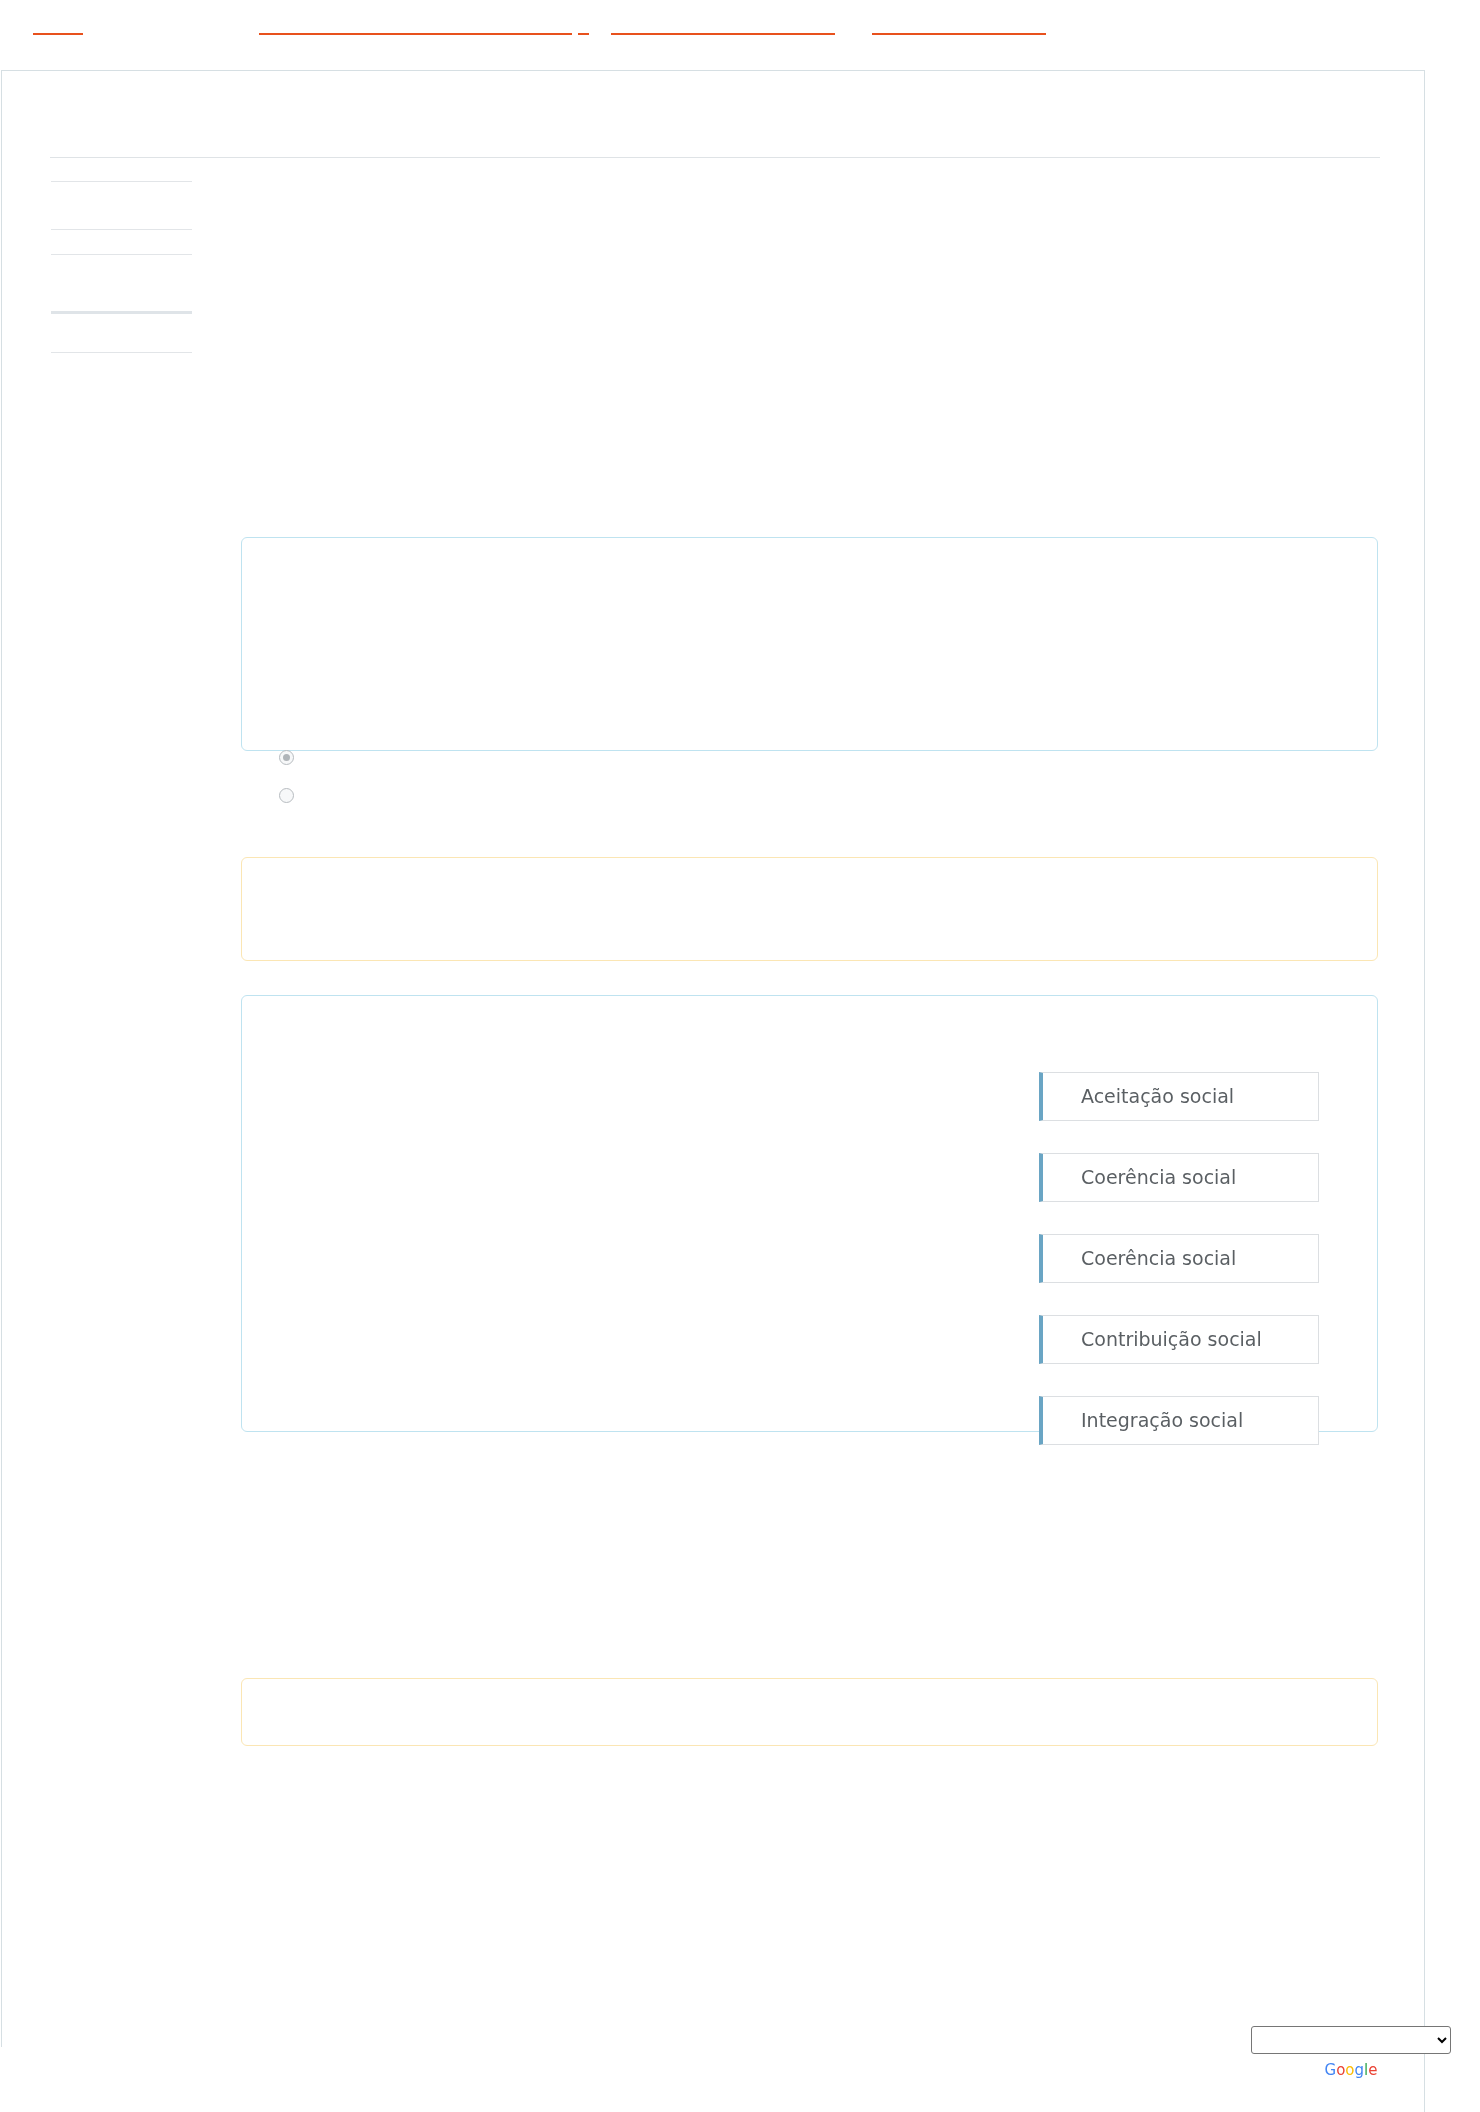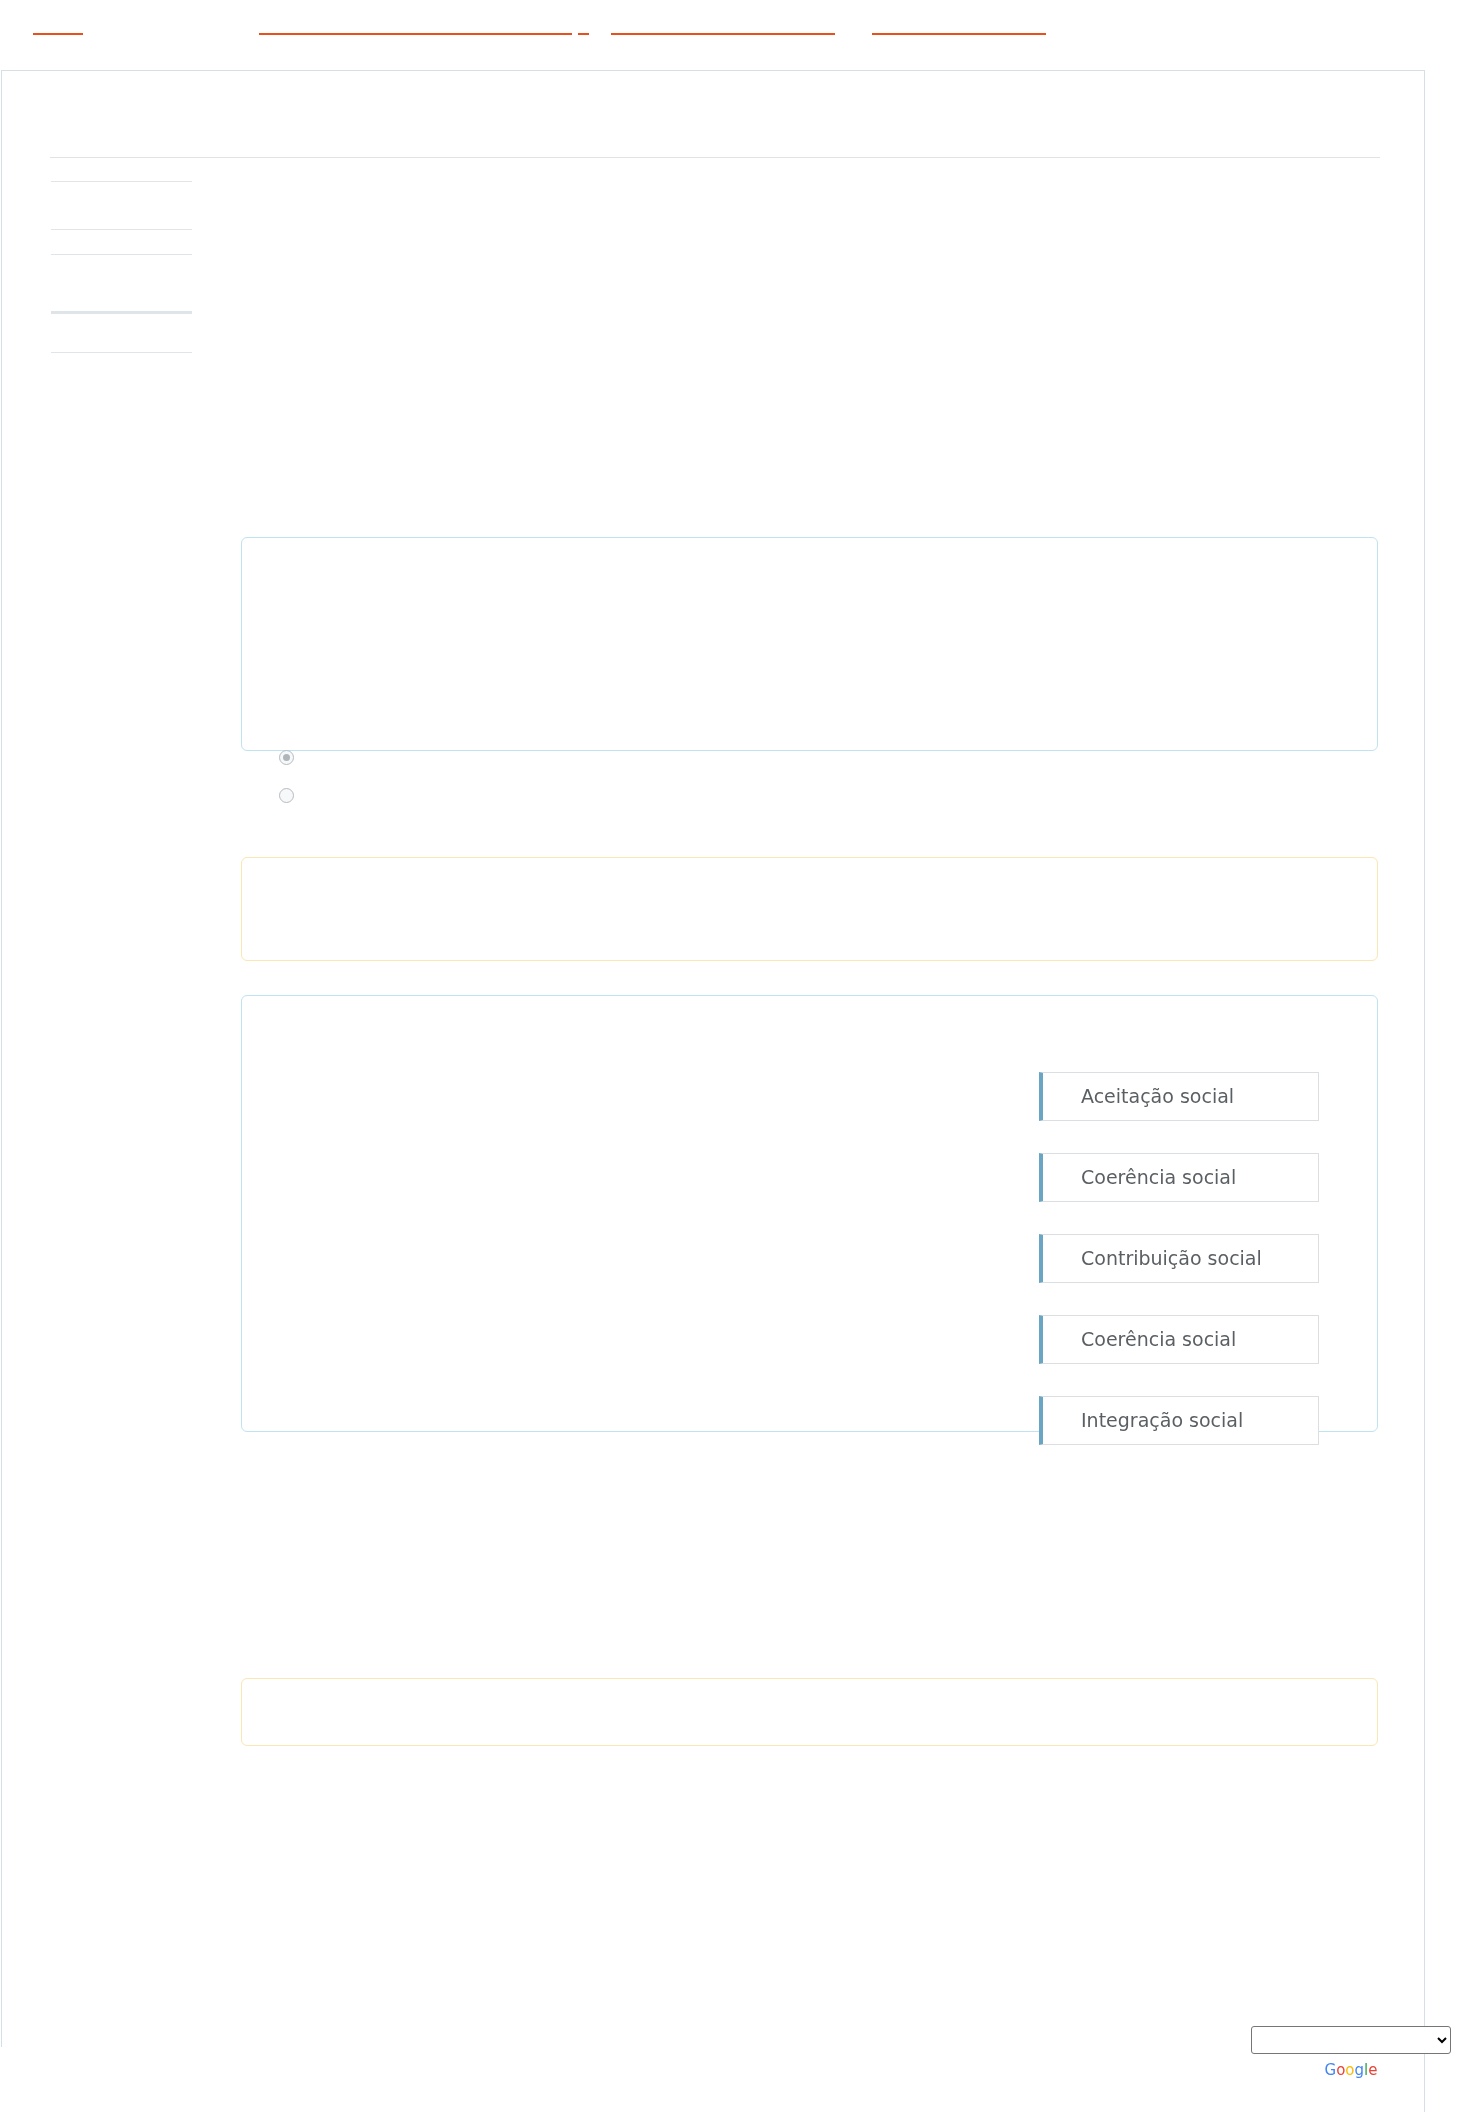--- a/index.html
+++ b/index.html
@@ -249,22 +249,22 @@
     </div>
   </div>
 
   <div class="panel yellow panel-b"></div>
 
   <div class="panel blue panel-c"></div>
 
   <div class="options">
     <div class="option-card">Aceitação social</div>
     <div class="option-card">Coerência social</div>
+    <div class="option-card">Coerência social</div>
     <div class="option-card">Contribuição social</div>
-    <div class="option-card">Coerência social</div>
     <div class="option-card">Integração social</div>
   </div>
 
   <div class="panel yellow panel-d"></div>
 
   <div class="right-stub"></div>
 
   <div class="gt-widget">
     <select class="gt-select" title="">
       <option></option>

